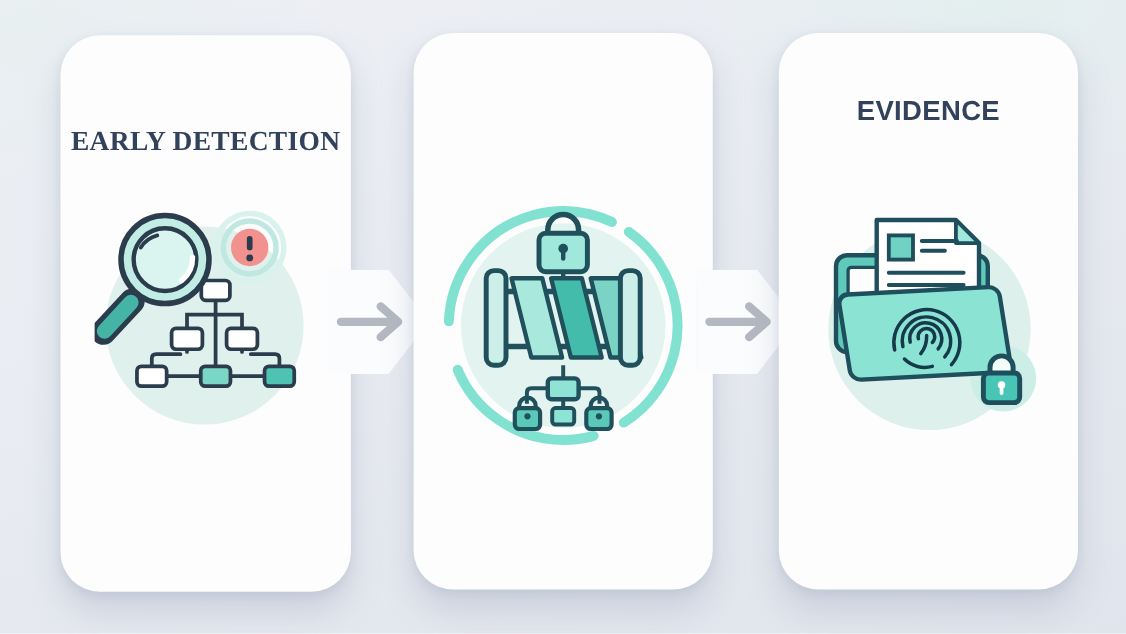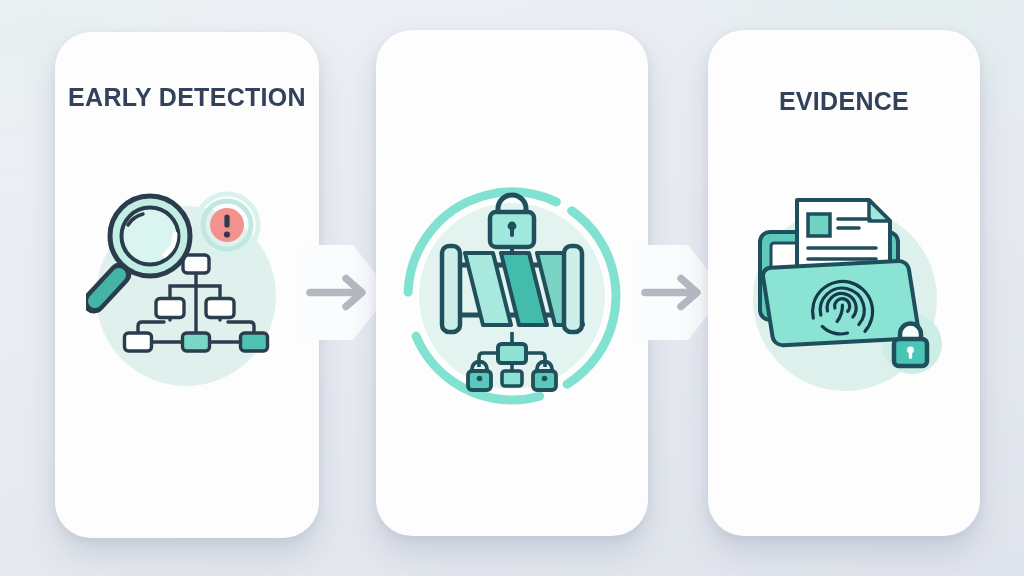--- a/index.html
+++ b/index.html
@@ -16,21 +16,21 @@
     box-shadow:0 18px 30px rgba(144,156,178,.30), 0 3px 8px rgba(144,156,178,.18);
   }
   .card1{left:55px;top:32px;width:264px;height:506px;}
   .card2{left:376px;top:30px;width:272px;height:506px;}
   .card3{left:708px;top:30px;width:272px;height:506px;}
   .title{
     width:100%;text-align:center;color:#31425a;font-weight:bold;
     font-size:25px;line-height:31px;letter-spacing:.3px;
   }
   .title span{display:block;}
-  .card1 .title{padding-top:50px;}
+  .card1 .title{padding-top:81px;font-family:Liberation Serif, serif;}
   .card2 .title{padding-top:36px;}
   .card3 .title{padding-top:56px;}
   .icon-wrap{position:absolute;}
   .card1 .icon-wrap{left:31px;top:156px;}
   .card2 .icon-wrap{left:21px;top:151px;}
   .card3 .icon-wrap{left:34px;top:162px;}
   .connector{
     position:absolute;width:92px;height:95px;background:#fbfcfd;
     clip-path:polygon(0 0,60% 0,100% 50%,60% 100%,0 100%);
     filter:drop-shadow(0 7px 9px rgba(150,162,184,.38));

